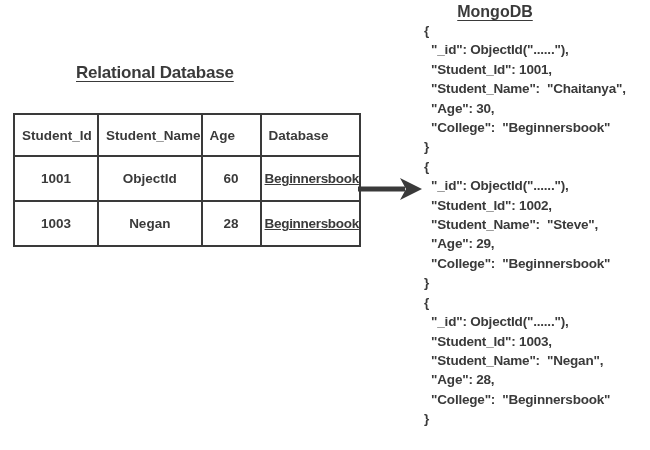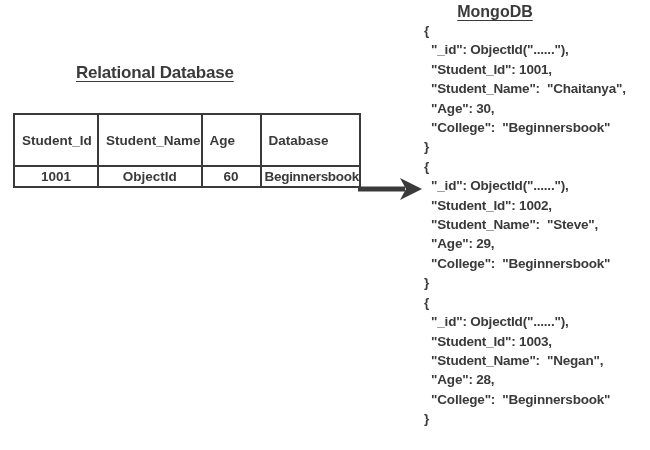--- a/index.html
+++ b/index.html
@@ -37,32 +37,33 @@
     font-size: 13.5px;
     font-weight: 700;
     color: var(--ink);
   }
   table.rel-table th,
   table.rel-table td {
     border: 2px solid var(--ink);
     overflow: hidden;
     white-space: nowrap;
   }
-  table.rel-table thead tr { height: 52px; }
-  table.rel-table tbody tr { height: 21px; }
+  table.rel-table thead tr { height: 42px; }
+  table.rel-table tbody tr { height: 45px; }
   table.rel-table th {
     text-align: left;
     padding-left: 7px;
     font-weight: 700;
   }
   table.rel-table td { text-align: center; }
   table.rel-table td:nth-child(4) {
     text-align: left;
     padding-left: 3px;
     letter-spacing: -0.3px;
+    text-decoration: underline;
   }
   .col-id   { width: 84px; }
   .col-name { width: 101px; }
   .col-age  { width: 59px; }
   .col-col  { width: 98px; }
   .arrow {
     position: absolute;
     left: 356px;
     top: 175px;
     color: var(--ink);
@@ -111,20 +112,26 @@
           <th>Database</th>
         </tr>
     </thead>
     <tbody id="table-body">
         <tr>
           <td>1001</td>
           <td>ObjectId</td>
           <td>60</td>
           <td>Beginnersbook</td>
         </tr>
+        <tr>
+          <td>1003</td>
+          <td>Negan</td>
+          <td>28</td>
+          <td>Beginnersbook</td>
+        </tr>
       </tbody>
   </table>
 
   <svg class="arrow" width="68" height="28" viewBox="0 0 68 28">
     <rect x="2" y="11.5" width="47" height="5" fill="currentColor"></rect>
     <polygon points="44,3 66,14 44,25 50,14" fill="currentColor"></polygon>
   </svg>
 
   <div class="mongo-title">MongoDB</div>
 

